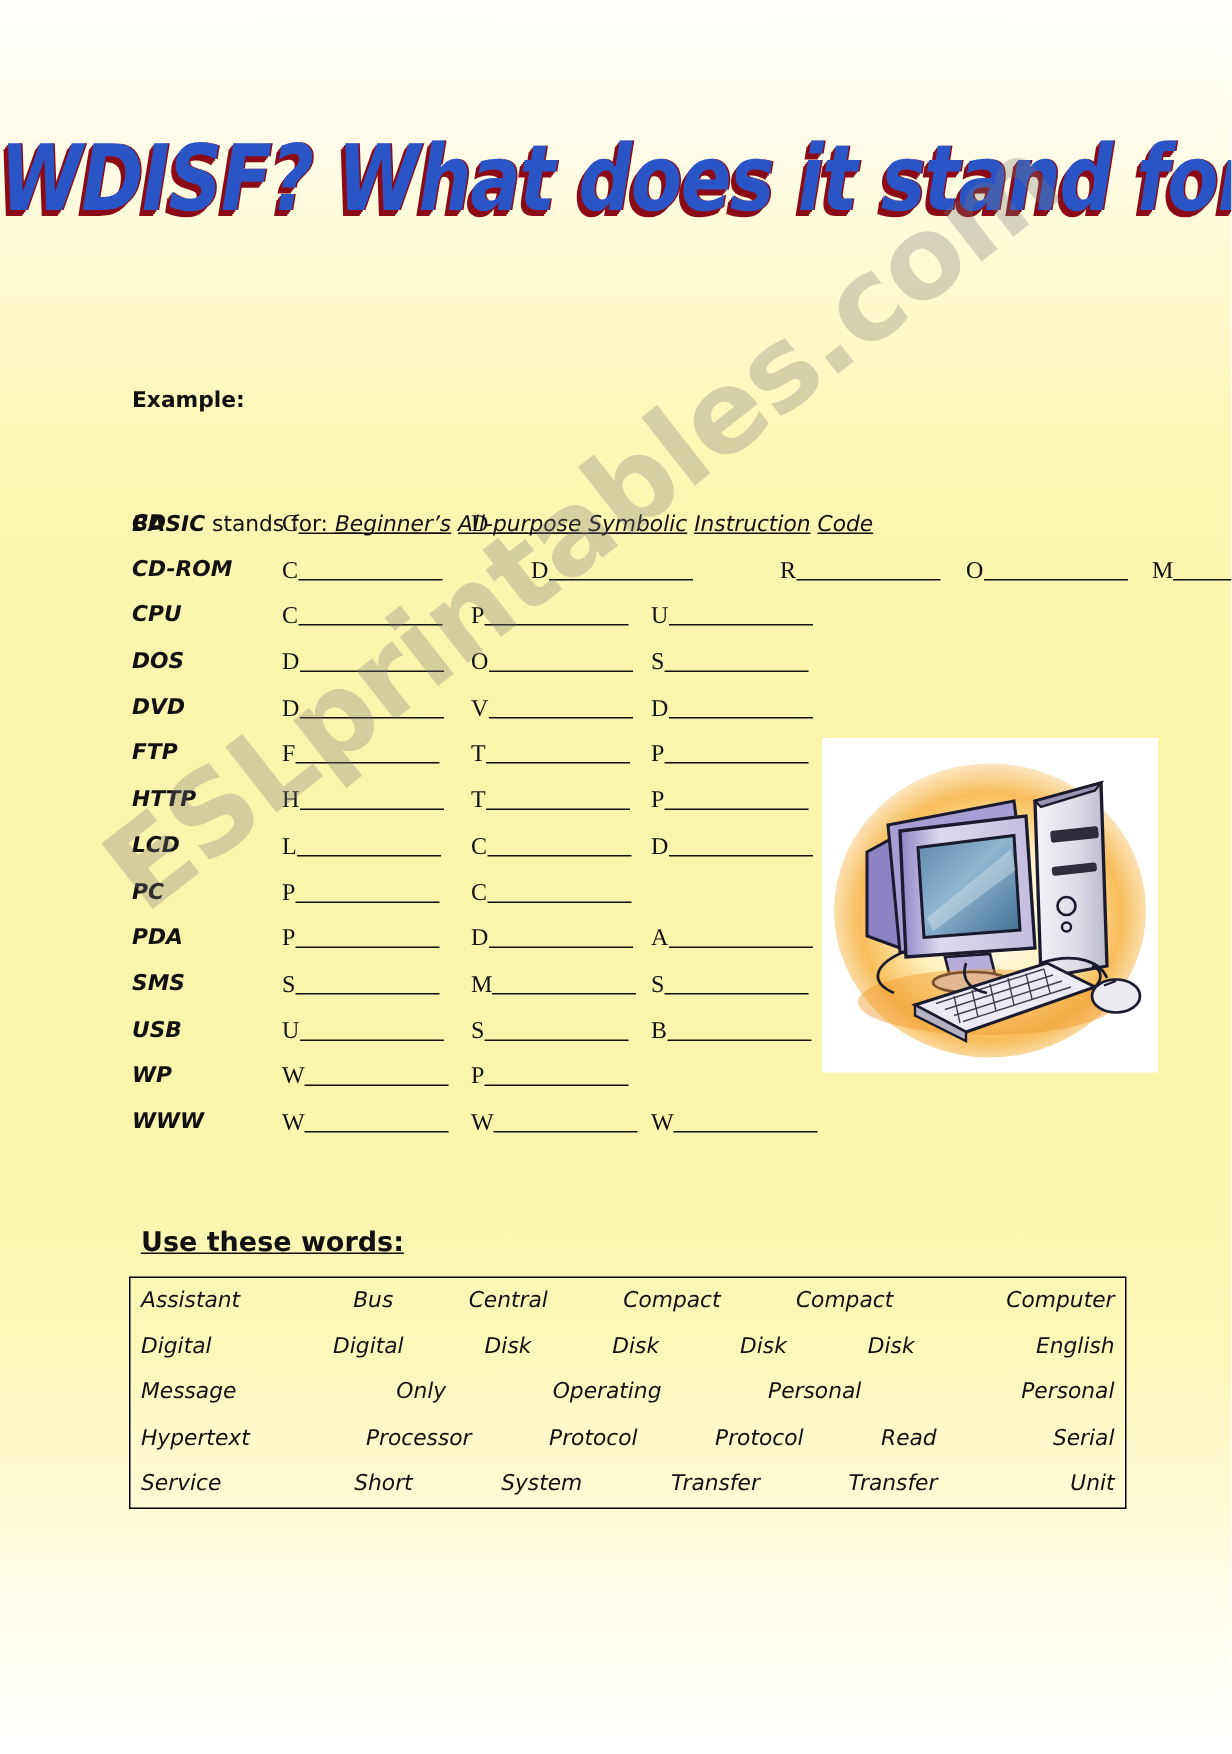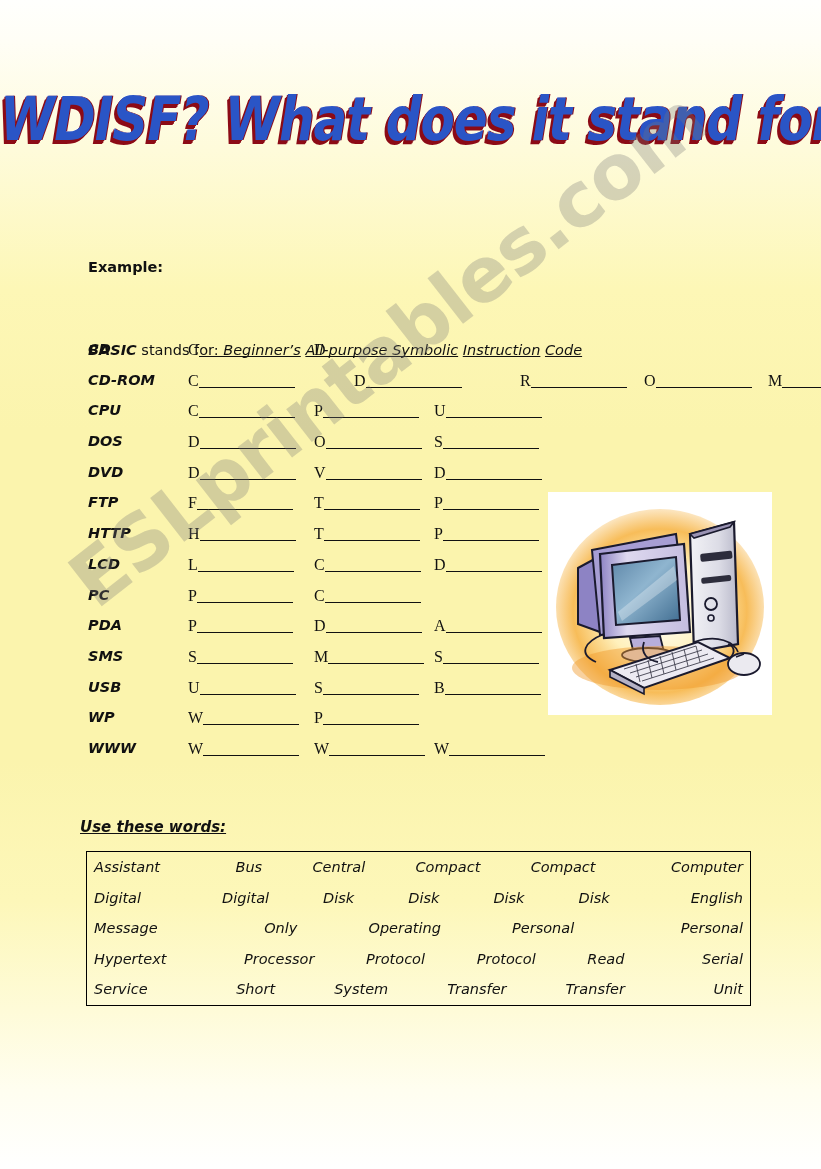--- a/index.html
+++ b/index.html
@@ -180,29 +180,28 @@
     width: 224px;
     height: 223px;
     background: #ffffff;
     overflow: hidden;
     z-index: 4;
   }
 
   
   #wordbank-label {
     position: absolute;
-    left: 80px;
+    left: 94px;
     top: 818px;
     font-family: "DejaVu Sans", sans-serif;
-    font-size: 15px;
+    font-size: 18px;
     font-weight: bold;
     color: #111;
     text-decoration: underline;
     z-index: 3;
-    font-style: italic;
   }
   #wordbank {
     position: absolute;
     left: 86px;
     top: 851px;
     width: 665px;
     border: 1.4px solid #000;
     box-sizing: border-box;
     background: transparent;
     z-index: 3;

